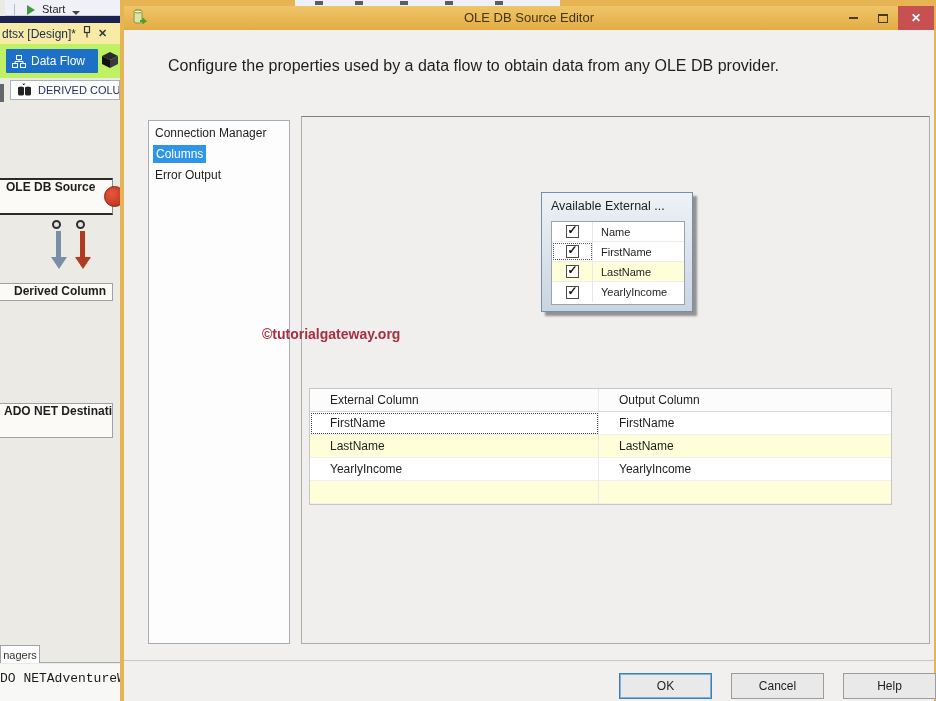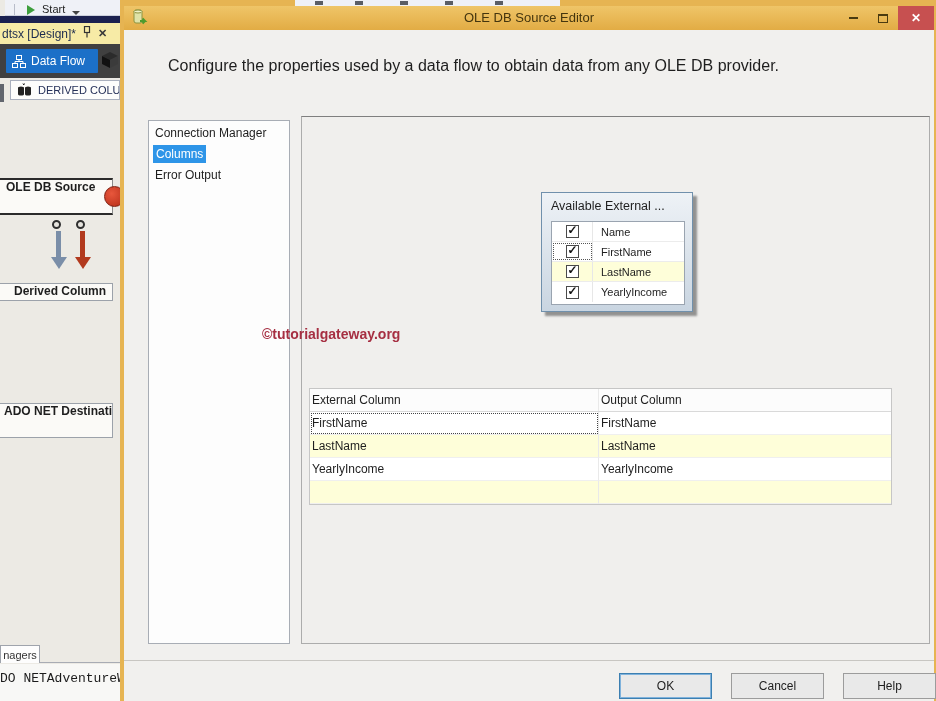--- a/index.html
+++ b/index.html
@@ -17,21 +17,21 @@
     border-bottom:5px solid transparent; margin-left:12px; }
   .start-label { margin-left:7px; font-size:11px; color:#1e1e1e; }
   .dd-tri { width:0; height:0; border-top:4px solid #444; border-left:4px solid transparent;
     border-right:4px solid transparent; margin-left:7px; }
   .vs-navy { position:absolute; left:0; top:16px; width:120px; height:7px; background:#1B2150; }
   .vs-tab { position:absolute; left:0; top:23px; width:120px; height:21px; background:#F7EBA6;
     display:flex; align-items:center; font-size:12px; color:#1B2A4E; }
   .vs-tab .tab-label { margin-left:2px; white-space:nowrap; }
   .vs-tab .pin { margin-left:6px; }
   .vs-tab .tab-x { margin-left:6px; color:#3a3a3a; font-size:11px; font-weight:bold; }
-  .vs-breadcrumb { position:absolute; left:0; top:44px; width:140px; height:34px; background:#404040; }
+  .vs-breadcrumb { position:absolute; left:0; top:44px; width:140px; height:34px; background:#bef264; }
   .df-chip { position:absolute; left:6px; top:5px; width:92px; height:24px; background:#1C70C8;
     color:#fff; display:flex; align-items:center; border-radius:1px; }
   .df-chip .lbl { margin-left:5px; font-size:12px; white-space:nowrap; }
   .pkg-icon { position:absolute; left:101px; top:7px; }
   .vs-derivedbar { position:absolute; left:10px; top:80px; width:110px; height:20px; background:#FDFDFC;
     border:1px solid #AAB0BE; display:flex; align-items:center; overflow:hidden; }
   .vs-derivedbar .lbl { margin-left:6px; font-size:11px; color:#253058; white-space:nowrap; }
   .vs-derived-sliver { position:absolute; left:0; top:84px; width:4px; height:18px; background:#62666E; }
 
   .flow-box { position:absolute; left:0; width:113px; background:#FBFAF7; overflow:hidden;
@@ -114,21 +114,21 @@
   .al-name { font-size:11px; color:#1e1e1e; padding-left:8px; white-space:nowrap; }
 
   .watermark { position:absolute; left:138px; top:296px; font-size:14px; font-weight:bold;
     color:#A62F42; z-index:20; white-space:nowrap; }
 
   .map-table { position:absolute; left:7px; top:271px; width:583px; background:#fff;
     border:1px solid #C6C6C6; }
   .mt-row { display:flex; height:23px; }
   .mt-row.hl { background:#FEFED9; }
   .mt-head { background:#FCFCFC; border-bottom:1px solid #D9D9D9; }
-  .mt-cell { width:290px; display:flex; align-items:center; padding-left:2px; font-size:12px;
+  .mt-cell { width:290px; display:flex; align-items:center; padding-left:20px; font-size:12px;
     border-right:1px solid #E9E9E9; border-bottom:1px solid #EFEFEF; white-space:nowrap; }
   .mt-cell:last-child { width:293px; border-right:none; }
   .mt-head .mt-cell { border-bottom:none; color:#1e1e1e; }
   .mt-cell.focus { outline:1px dotted #444; outline-offset:-2px; }
 
   .footer-line { position:absolute; left:0; right:0; top:630px; height:1px; background:#C8C6C2; }
   .btn { position:absolute; top:643px; width:93px; height:26px; background:#E9E9E9;
     border:1px solid #9C9C9C; font-size:12px; color:#1e1e1e;
     display:flex; align-items:center; justify-content:center; font-family:"Liberation Sans", sans-serif; }
   .btn-ok { left:495px; border:1px solid #3C7FB1; box-shadow:0 0 0 1px #7FB2DC inset; }

